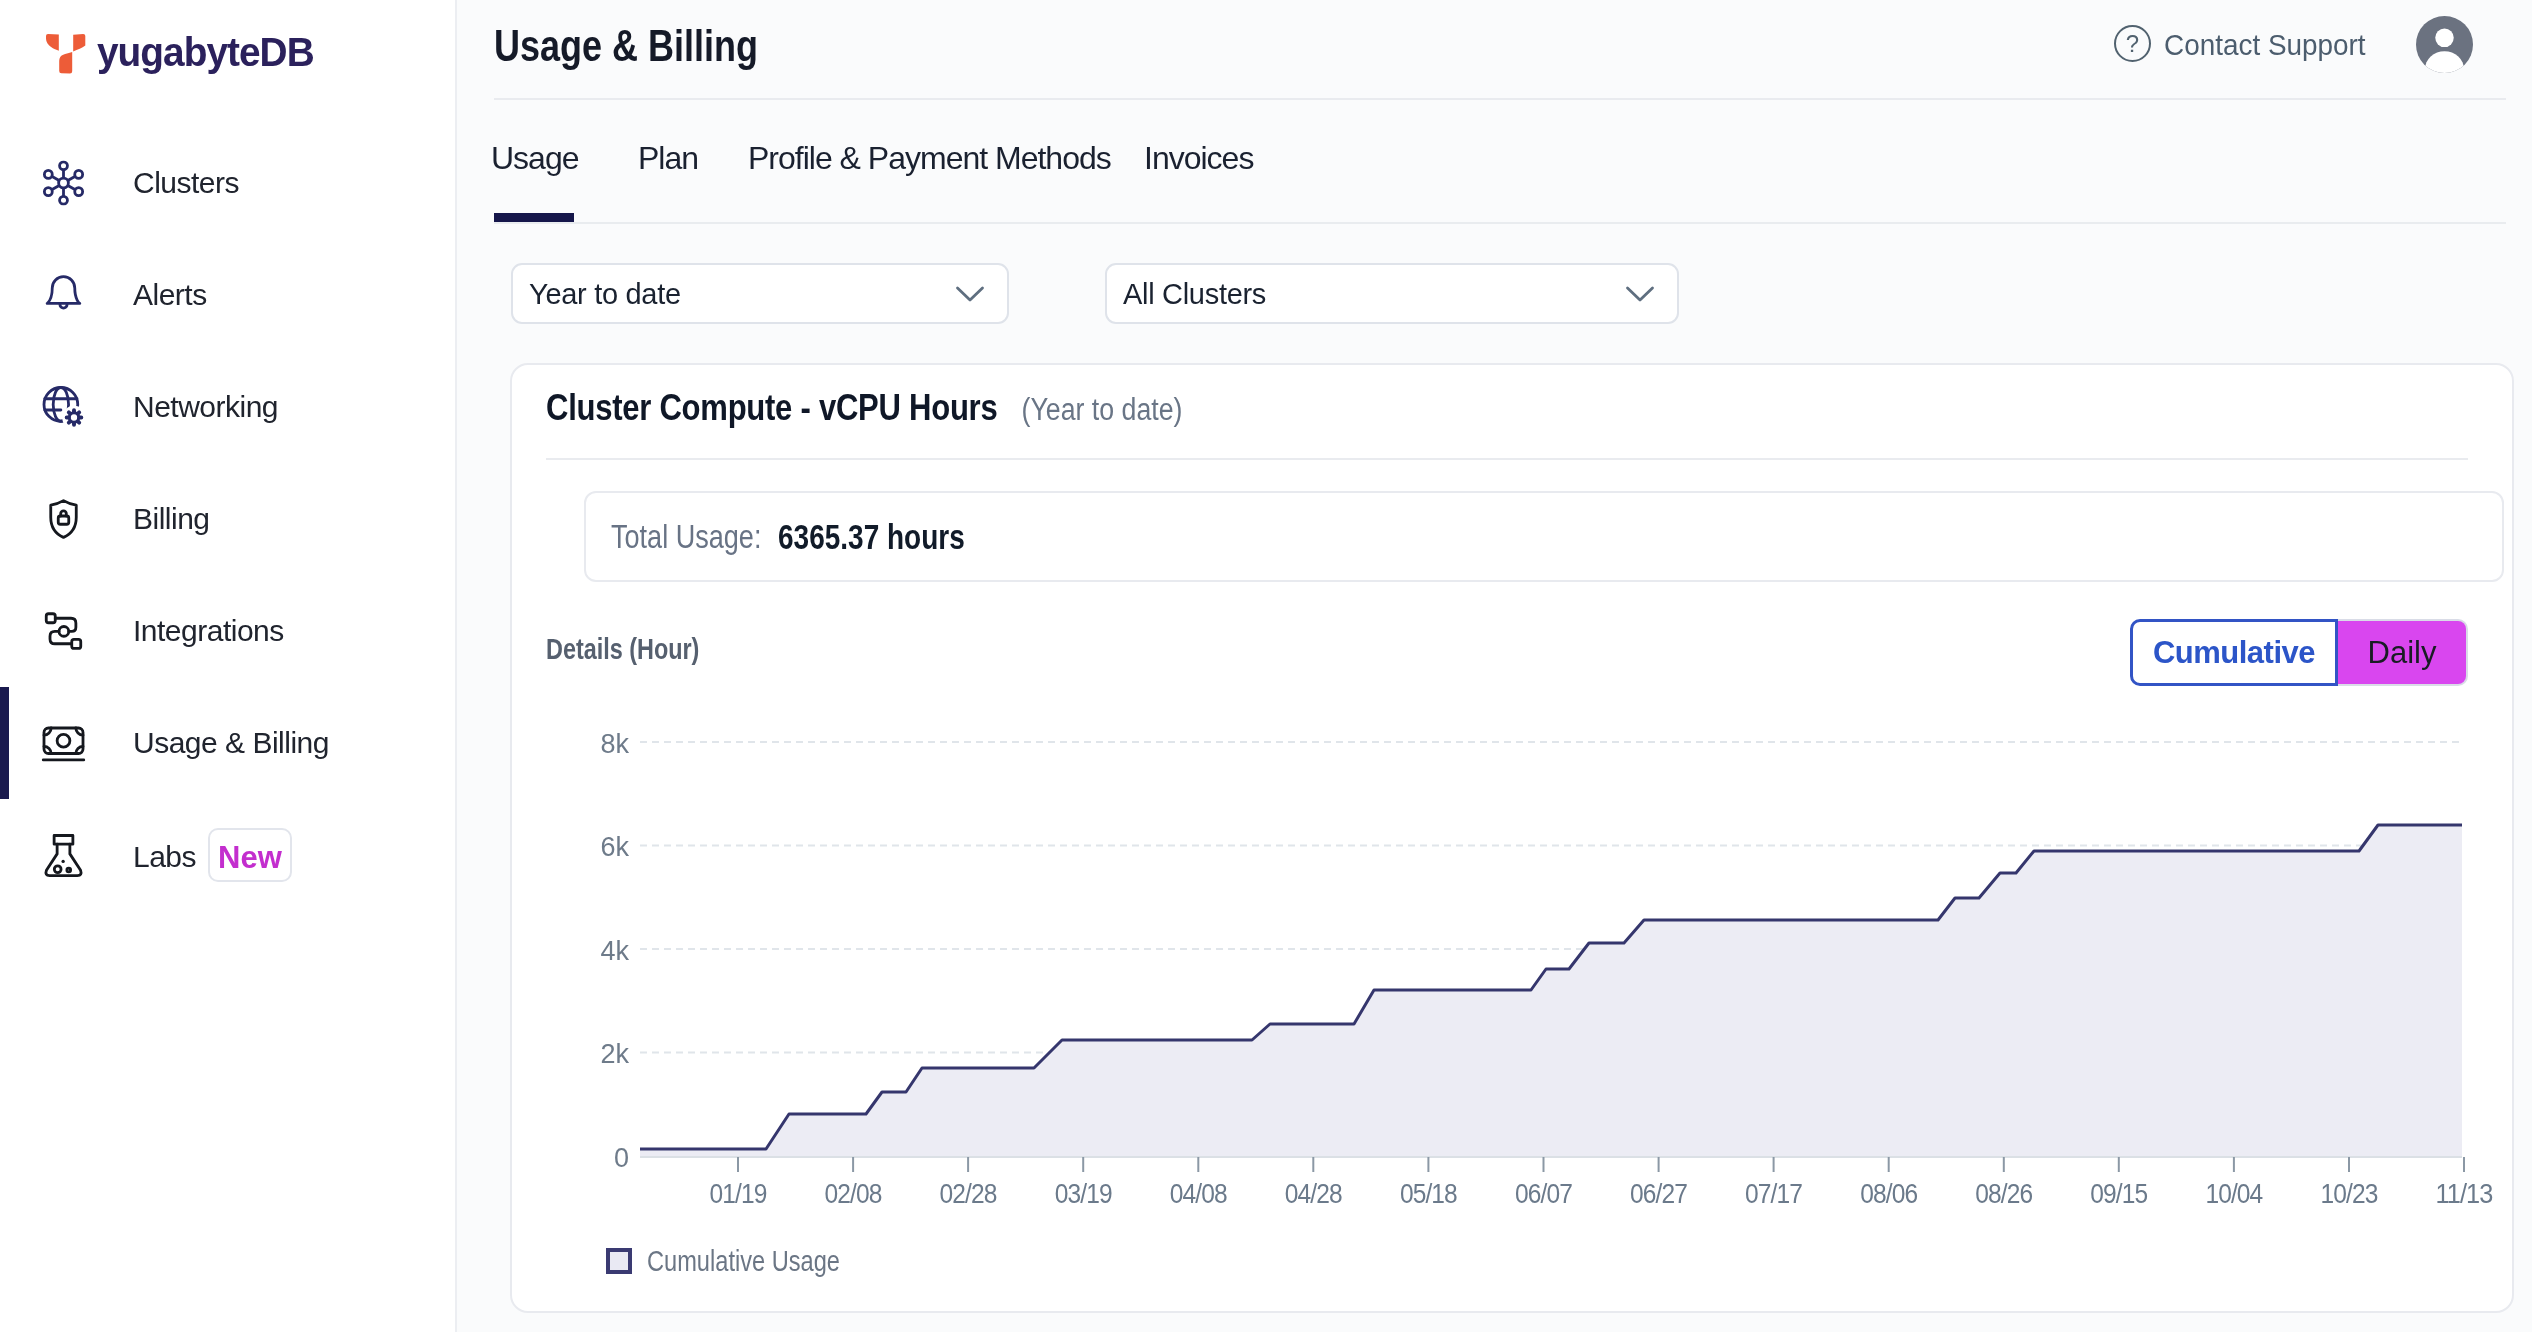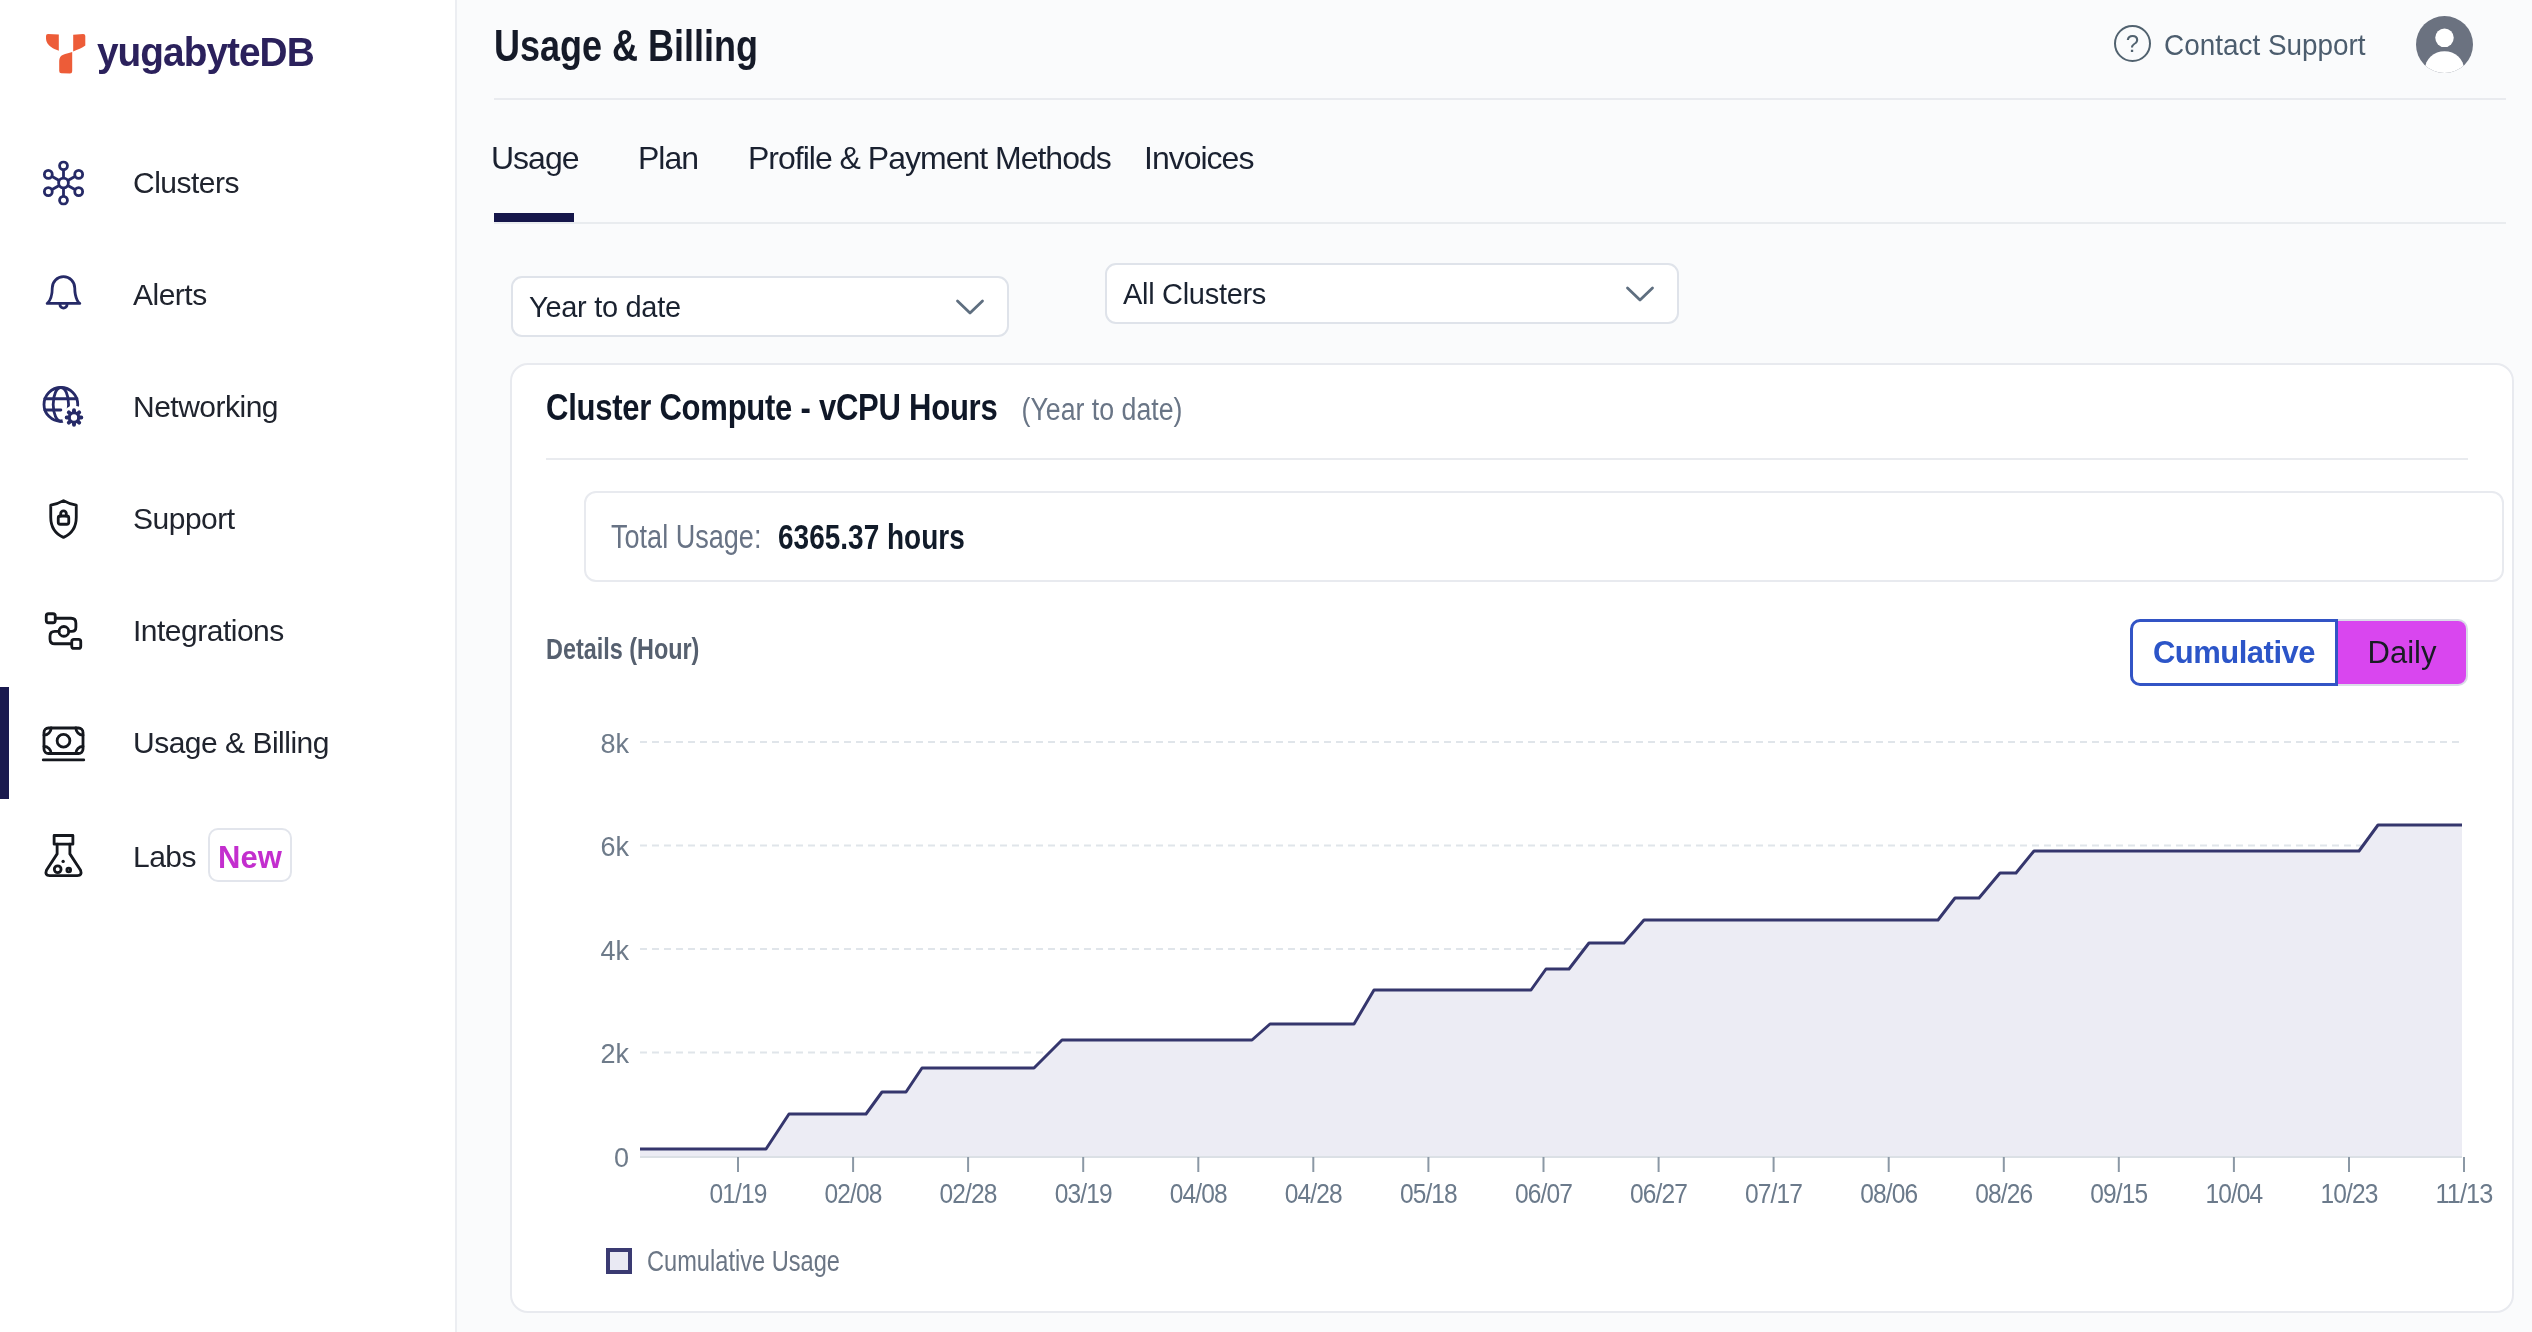--- a/index.html
+++ b/index.html
@@ -93,21 +93,21 @@
         </g>
       </svg>
       <div class="lbl">Networking</div>
     </div>
     <div class="mitem" style="top:463px;">
       <svg class="ic" viewBox="0 0 24 24" fill="none" stroke="#15181e" stroke-width="1.5" stroke-linecap="round" stroke-linejoin="round">
         <path d="M12,2.2 C9.8,3.5 7.3,4.3 5.2,4.6 V11 C5.2,16.6 8,20 12,21.8 C16,20 18.8,16.6 18.8,11 V4.6 C16.7,4.3 14.2,3.5 12,2.2 Z"></path>
         <rect x="9.2" y="10.4" width="5.6" height="4.4" rx="1.1"></rect>
         <path d="M10.5,10.4 V9.2 a1.5,1.5 0 0 1 3,0 V10.4"></path>
       </svg>
-      <div class="lbl">Support</div>
+      <div class="lbl">Billing</div>
     </div>
     <div class="mitem" style="top:575px;">
       <svg class="ic" viewBox="0 0 24 24" fill="none" stroke="#15181e" stroke-width="1.5" stroke-linecap="round" stroke-linejoin="round">
         <rect x="2.8" y="2.8" width="4.8" height="4.8" rx="1.2"></rect>
         <path d="M7.6,5.2 H16 Q18.6,5.2 18.6,7.8 V10 Q18.6,12.2 16.4,12.2 H14.8"></path>
         <circle cx="12.2" cy="12.2" r="2.6"></circle>
         <path d="M9.6,12.2 H7.4 Q4.8,12.2 4.8,14.8 V16.2 Q4.8,18.8 7.4,18.8 H16"></path>
         <rect x="16.4" y="16.5" width="4.8" height="4.8" rx="1.2"></rect>
       </svg>
       <div class="lbl">Integrations</div>
@@ -151,21 +151,21 @@
     </g>
   </svg>
 
   <div class="tab" style="left:491px;">Usage</div>
   <div class="tab" style="left:638px;">Plan</div>
   <div class="tab" style="left:748px;">Profile &amp; Payment Methods</div>
   <div class="tab" style="left:1144px;">Invoices</div>
   <div id="tab-underline"></div>
   <div id="tabs-border"></div>
 
-  <div class="sel" style="left:511px; width:498px;margin-top:13px;">
+  <div class="sel" style="left:511px; width:498px;">
     <div class="st">Year to date</div>
     <svg width="30" height="17" viewBox="0 0 30 17" fill="none" stroke="#5f6f80" stroke-width="2.8" stroke-linecap="round" stroke-linejoin="round">
         <path d="M2.5,2.5 L15,14.5 L27.5,2.5"></path>
       </svg>
   </div>
   <div class="sel" style="left:1105px; width:574px;">
     <div class="st">All Clusters</div>
     <svg width="30" height="17" viewBox="0 0 30 17" fill="none" stroke="#5f6f80" stroke-width="2.8" stroke-linecap="round" stroke-linejoin="round">
         <path d="M2.5,2.5 L15,14.5 L27.5,2.5"></path>
       </svg>

